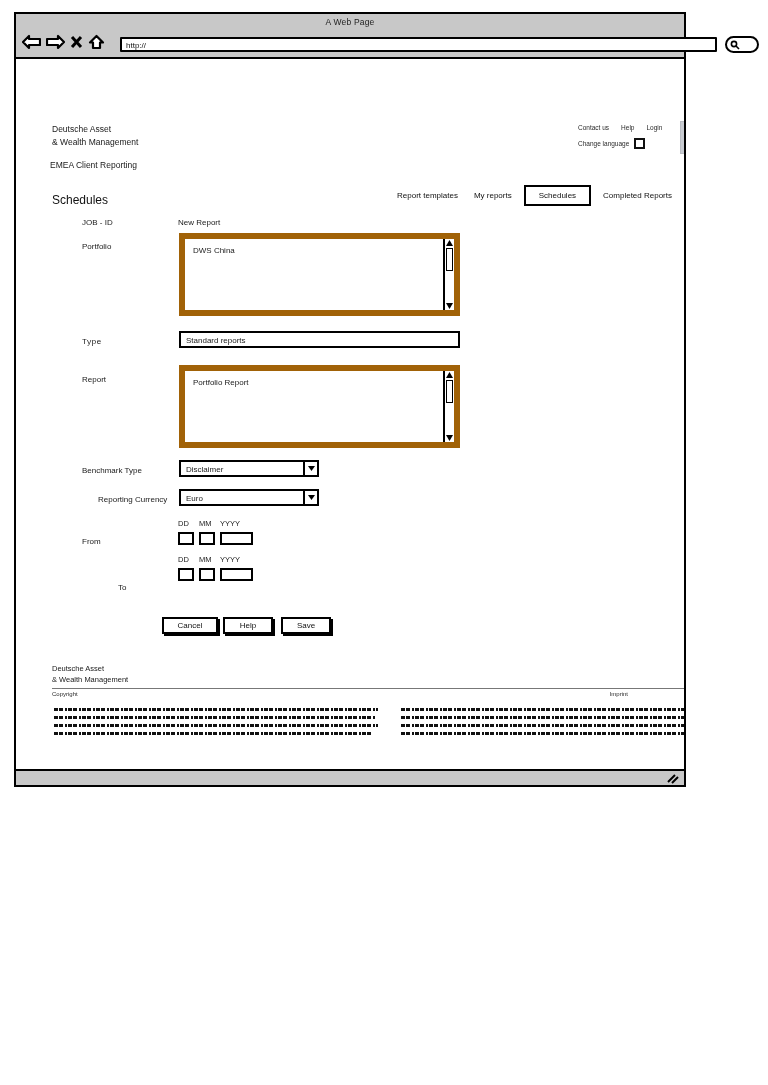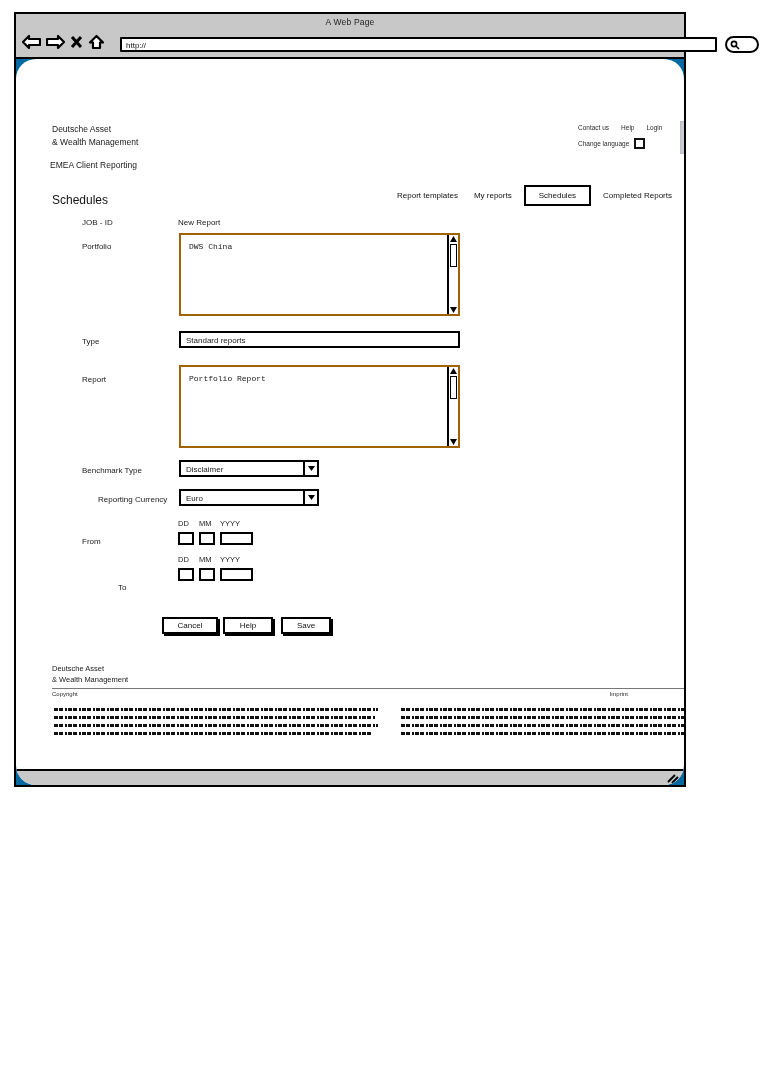--- a/index.html
+++ b/index.html
@@ -62,21 +62,20 @@
     border-radius: 9px;
     display: flex; align-items: center;
     padding-left: 3px;
   }
 
   #browser-viewport {
     position: relative;
     height: 726px;
     background: #fff;
     overflow: hidden;
-    border-radius: 20px;
   }
   #resize-grip {
     position: absolute;
     left: 0; right: 0; bottom: 0;
     height: 16px;
     background: #c8c8c8;
     border-top: 2px solid #000;
   }
   #resize-grip svg { position: absolute; right: 5px; top: 2px; }
 
@@ -159,22 +158,21 @@
     color: #1a1a1a;
   }
   .fstatic {
     position: absolute;
     font-size: 8px;
     color: #1a1a1a;
   }
   .listbox {
     position: absolute;
     background: #fff;
-    border: 2px solid #a16207;
-    font-family: Liberation Mono, monospace;
+    border: 6px solid #a16207;
   }
   .listbox .lb-item {
     font-size: 8px;
     color: #1a1a1a;
     padding: 7px 0 0 8px;
   }
   .lb-scroll {
     position: absolute;
     right: 0; top: 0; bottom: 0;
     width: 11px;
@@ -385,21 +383,21 @@
           </div>
           <div class="lb-thumb"></div>
           <div class="lb-arrow down">
             <svg width="7" height="6" viewBox="0 0 7 6">
                 <polygon points="3.5,6 0,0 7,0" fill="#000"></polygon>
               </svg>
           </div>
         </div>
       </div>
 
-      <div class="flabel" style="left:66px; top:278px;">Type</div>
+      <div class="flabel" style="left:66px; top:278px;font-family:Liberation Mono, monospace;">Type</div>
       <div class="textbox" style="left:163px; top:272px; width:281px; height:17px;">Standard reports</div>
 
       <div class="flabel" style="left:66px; top:316px;">Report</div>
       <div class="listbox" style="left:163px; top:306px; width:281px; height:83px;">
         <div class="lb-item">Portfolio Report</div>
         <div class="lb-scroll">
           <div class="lb-arrow up">
             <svg width="7" height="6" viewBox="0 0 7 6">
                 <polygon points="3.5,0 7,6 0,6" fill="#000"></polygon>
               </svg>

